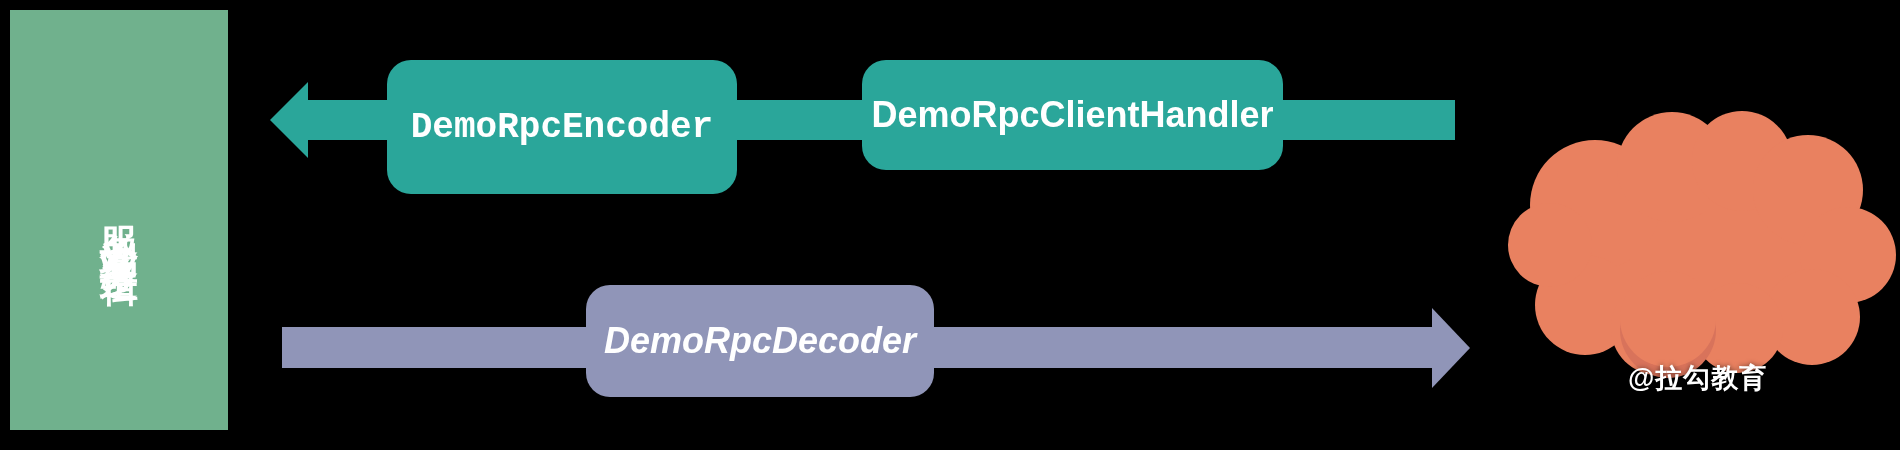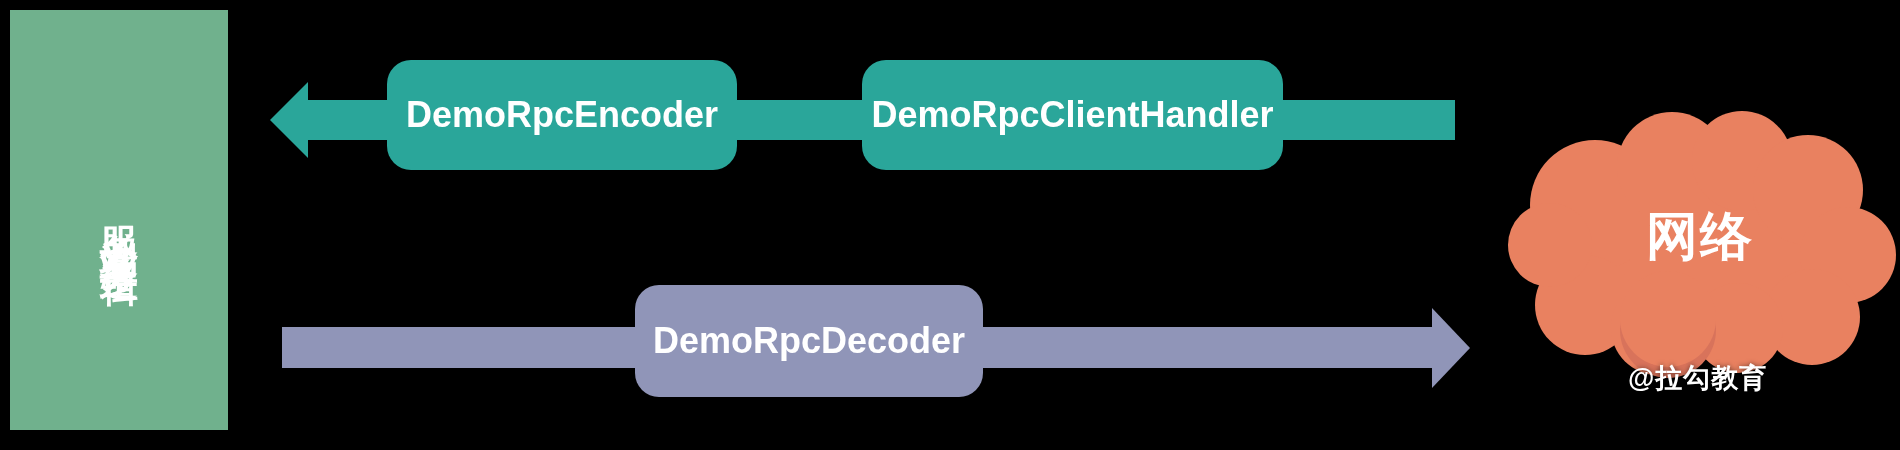--- a/index.html
+++ b/index.html
@@ -80,23 +80,23 @@
     display: flex;
     align-items: center;
     justify-content: center;
     color: #ffffff;
     font-size: 36px;
     font-weight: 700;
     white-space: nowrap;
   }
   .teal-box { background: #2AA69A; }
   .purple-box { background: #9095B8; }
-  .box-encoder { left: 387px; top: 60px; width: 350px; height: 110px; }
+  .box-encoder { left: 387px; top: 60px; width: 350px; height: 134px; font-family: Liberation Mono, monospace; }
   .box-handler { left: 862px; top: 60px; width: 421px; height: 110px; }
-  .box-decoder { left: 635px; top: 285px; width: 348px; height: 112px; }
+  .box-decoder { left: 586px; top: 285px; width: 348px; height: 112px; font-style: italic; }
 
   
   .cloud-wrap {
     position: absolute;
     left: 1500px; top: 95px;
     width: 400px; height: 290px;
     z-index: 1;
   }
   .cloud-label {
     position: absolute;
@@ -161,17 +161,16 @@
         <circle cx="312" cy="222" r="48"></circle>
         <circle cx="85" cy="210" r="50"></circle>
         <circle cx="50" cy="150" r="42"></circle>
         <circle cx="238" cy="233" r="45"></circle>
         <circle cx="158" cy="233" r="47"></circle>
       </g>
       <circle cx="168" cy="235" r="48" fill="#D8735B"></circle>
       <circle cx="168" cy="224" r="48" fill="#E98160"></circle>
     </svg>
   </div>
-  <div class="cloud-label">网络</div>
 
   <div class="watermark">@拉勾教育</div>
 
 </div>
 
 </body></html>

